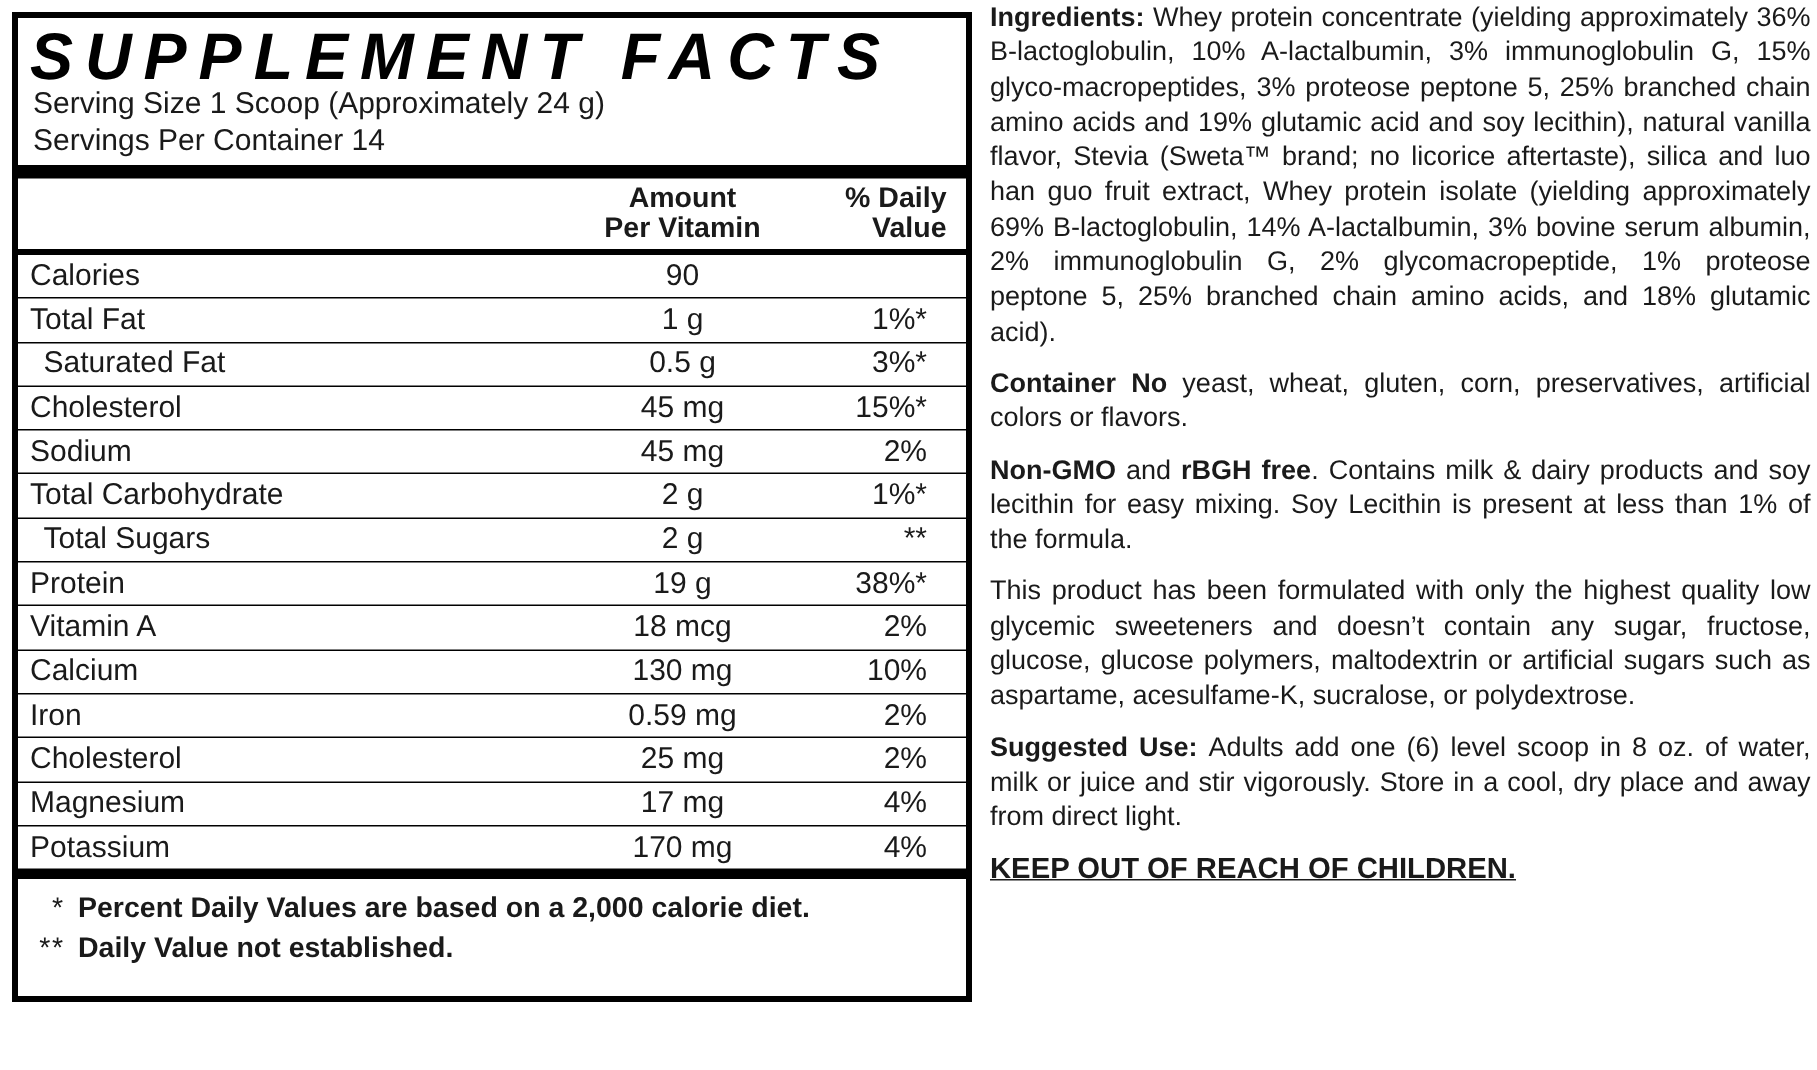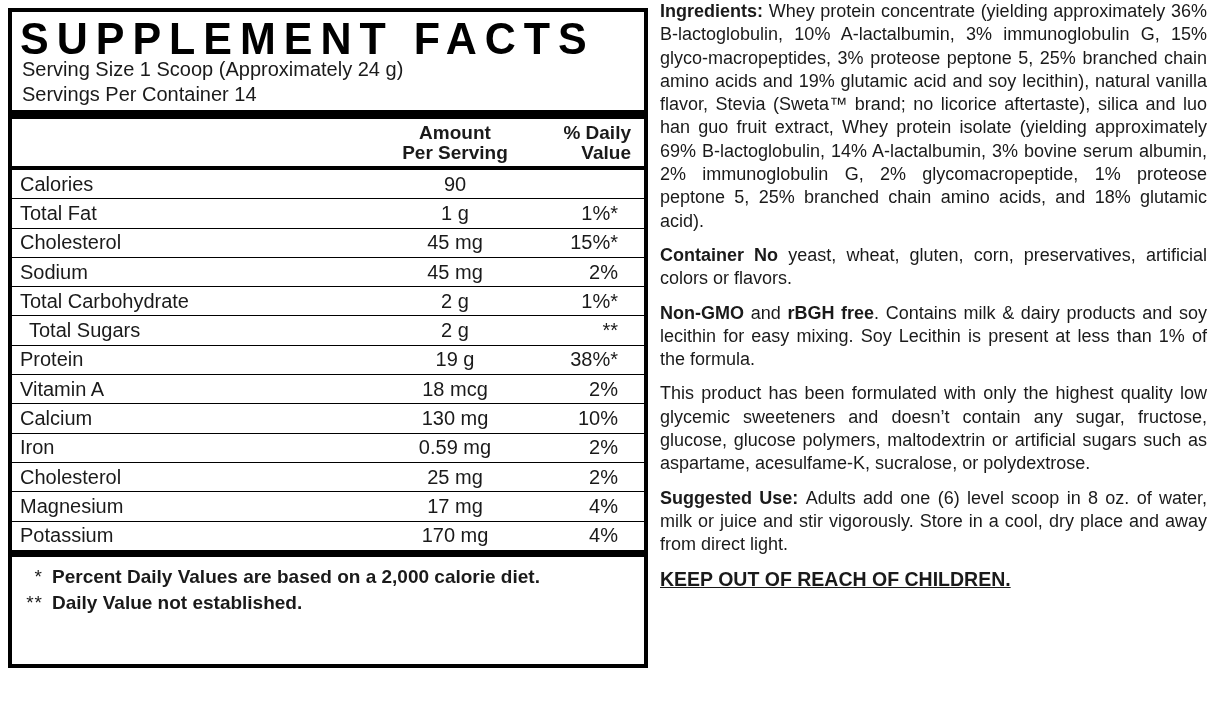--- a/index.html
+++ b/index.html
@@ -28,20 +28,21 @@
   .title {
     font-weight: bold;
     font-size: 43px;
     line-height: 38px;
     letter-spacing: 8px;
     white-space: nowrap;
     padding: 7px 6px 0 8px;
     transform: scaleY(1.02);
     transform-origin: top left;
     color: #000;
+    font-style: italic;
   }
   .serving {
     font-size: 20px;
     line-height: 24.5px;
     padding: 0 10px;
   }
   .serving:first-of-type { margin-top: 3px; }
   .bar-lg { height: 9px; background: #000; margin-top: 4px; }
   .bar-md { height: 7px; background: #000; }
 
@@ -119,40 +120,45 @@
   <div class="title">SUPPLEMENT FACTS</div>
   <div class="serving">Serving Size 1 Scoop (Approximately 24 g)</div>
   <div class="serving">Servings Per Container 14</div>
 
   <div class="bar-lg"></div>
 
   <div class="head-row">
     <div class="head-spacer"></div>
     <div class="head-amt">
       <div>Amount</div>
-      <div>Per Serving</div>
+      <div>Per Vitamin</div>
     </div>
     <div class="head-dv">
       <div>% Daily</div>
       <div>Value</div>
     </div>
   </div>
 
   <div class="rule-heavy"></div>
 
   <div>
       <div class="row">
         <div class="cell-name">Calories</div>
         <div class="cell-amt">90</div>
         <div class="cell-dv"></div>
       </div>
       <div class="row">
         <div class="cell-name">Total Fat</div>
         <div class="cell-amt">1 g</div>
         <div class="cell-dv">1%*</div>
+      </div>
+      <div class="row indent">
+        <div class="cell-name">Saturated Fat</div>
+        <div class="cell-amt">0.5 g</div>
+        <div class="cell-dv">3%*</div>
       </div>
       <div class="row">
         <div class="cell-name">Cholesterol</div>
         <div class="cell-amt">45 mg</div>
         <div class="cell-dv">15%*</div>
       </div>
       <div class="row">
         <div class="cell-name">Sodium</div>
         <div class="cell-amt">45 mg</div>
         <div class="cell-dv">2%</div>

